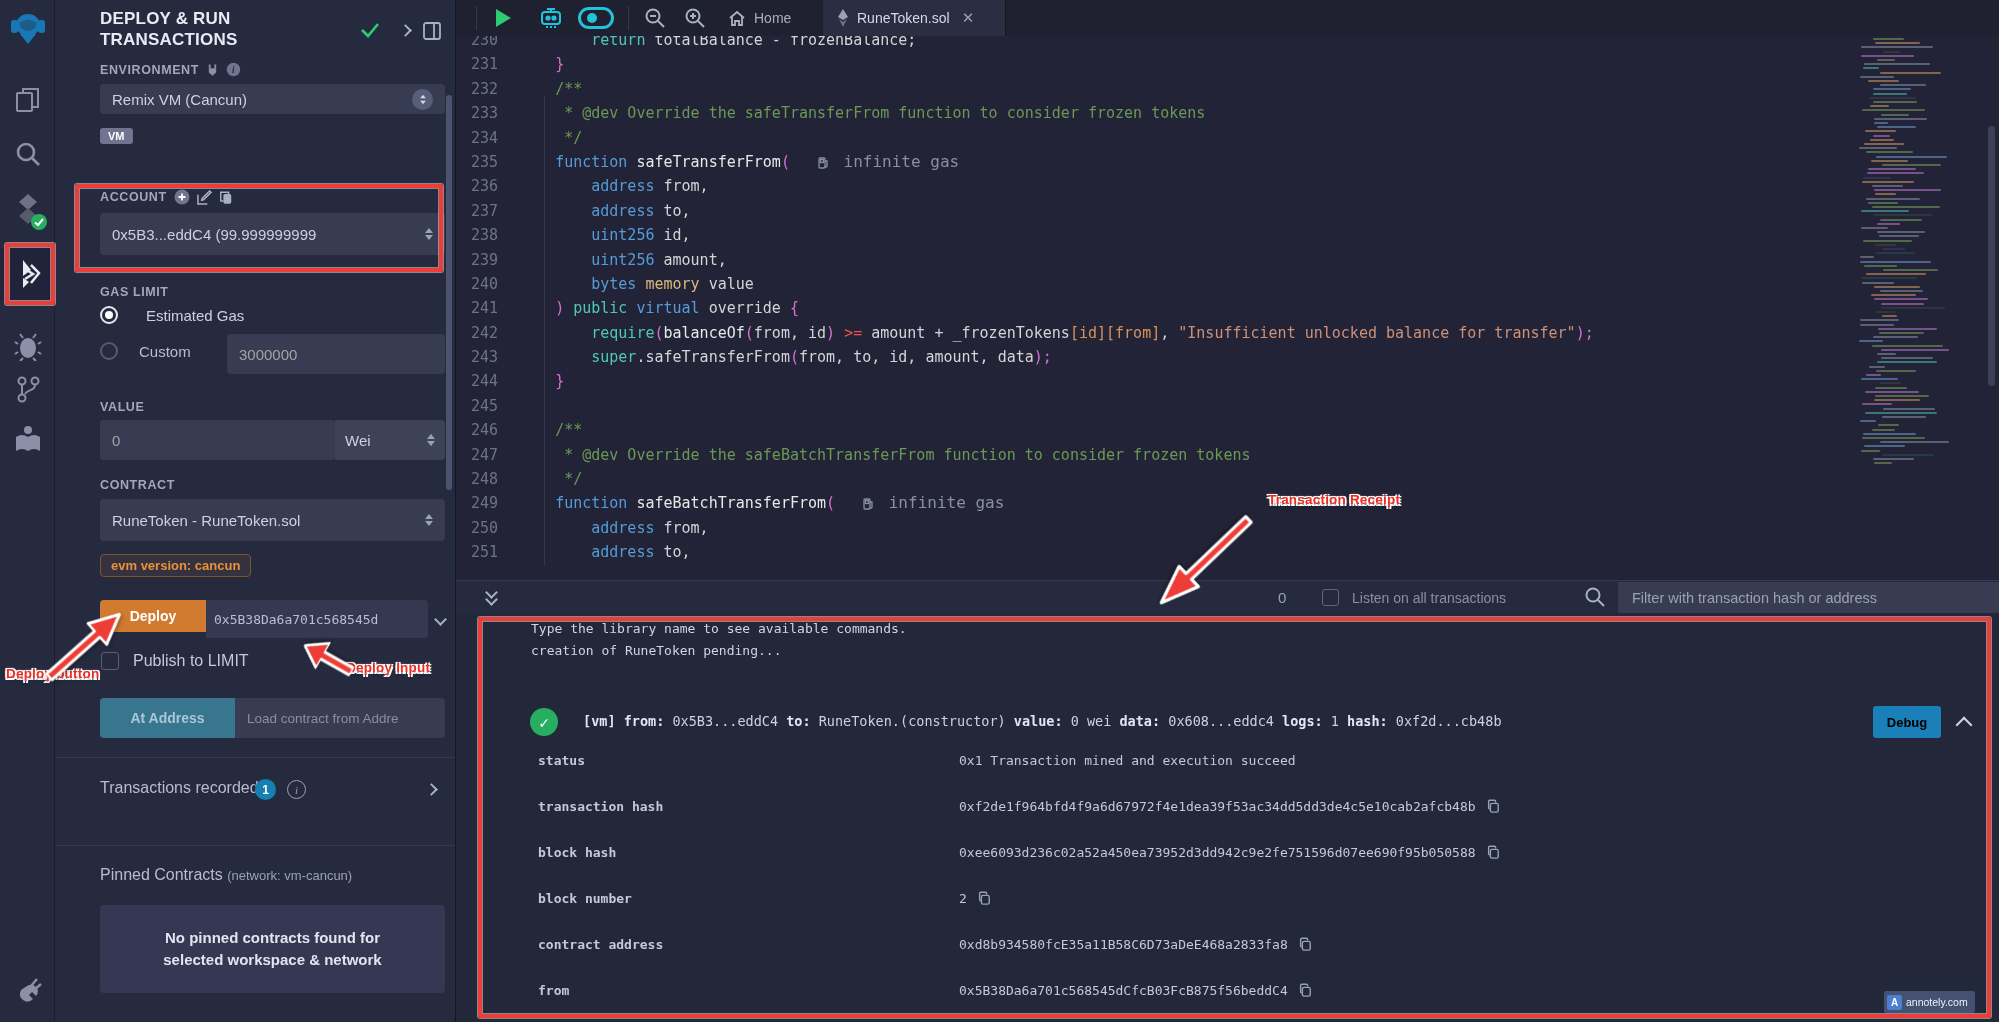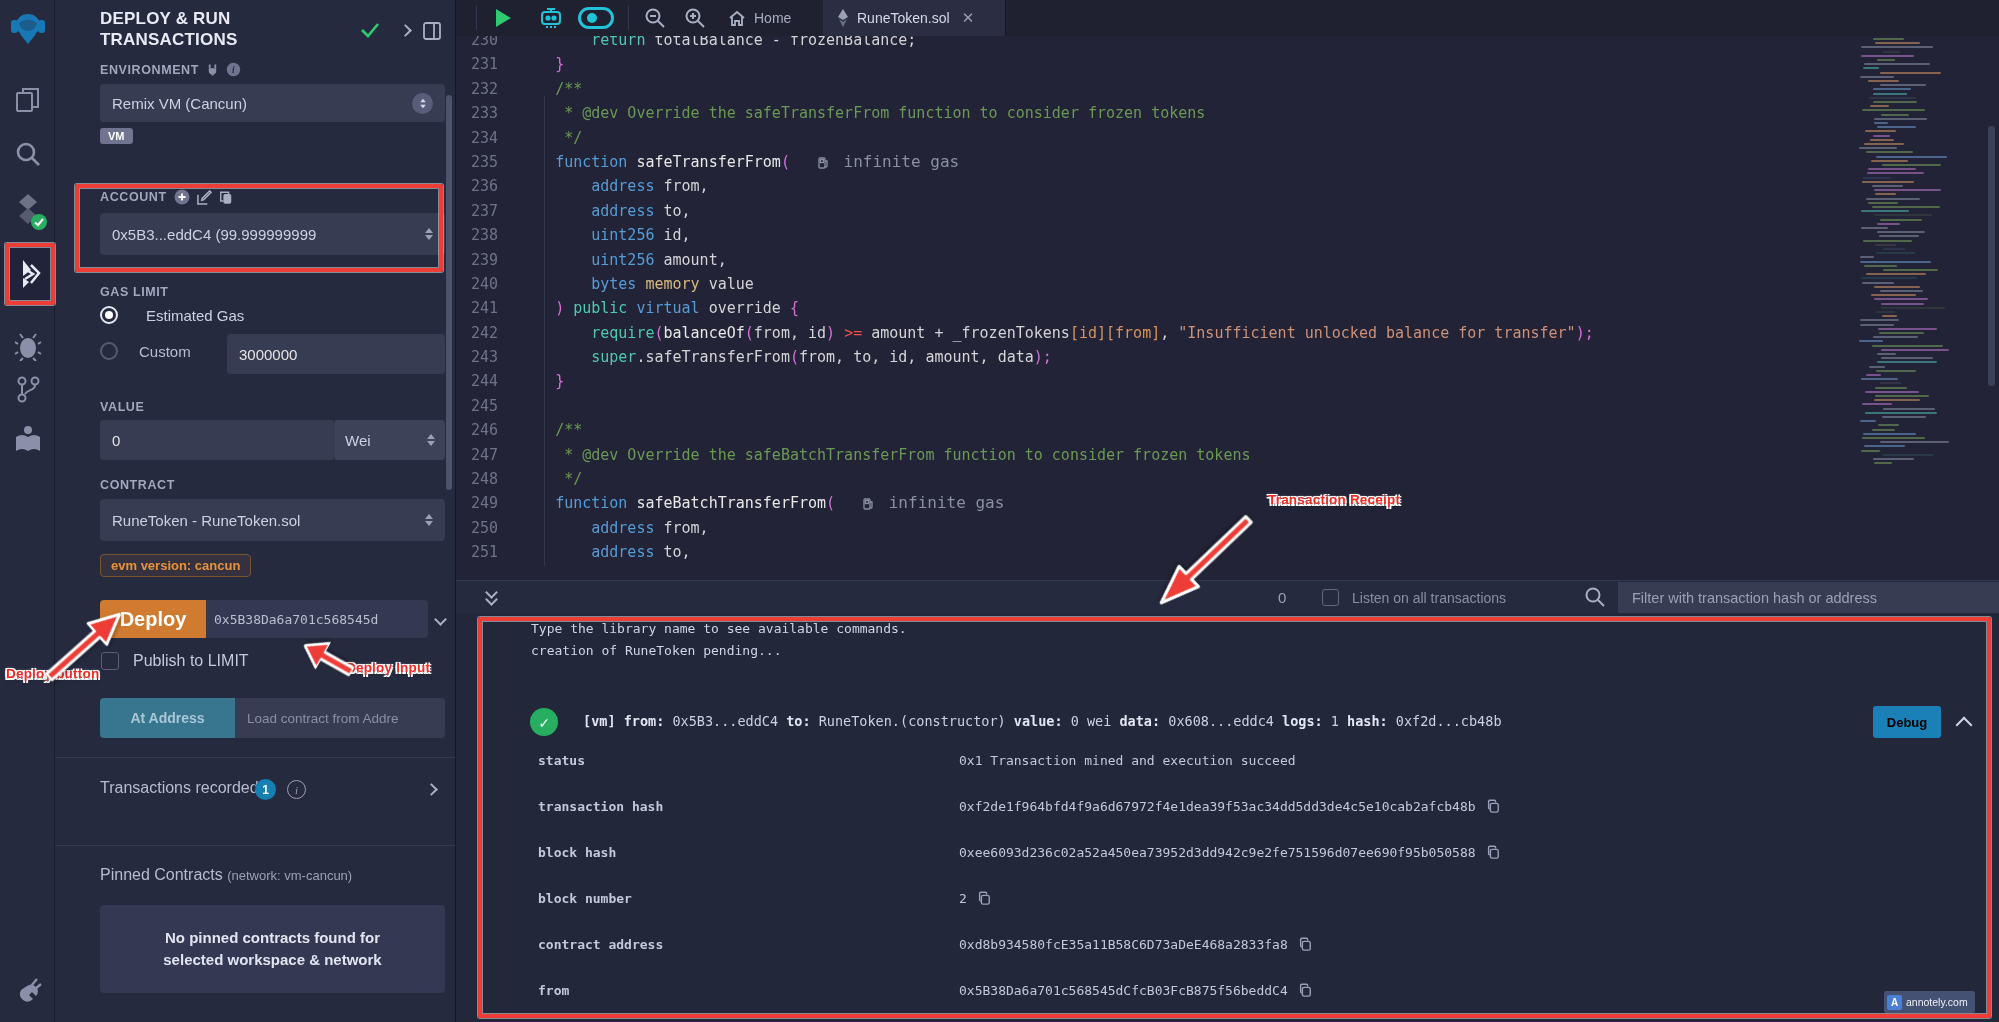--- a/index.html
+++ b/index.html
@@ -10,33 +10,33 @@
   
   .rail { position:absolute; left:0; top:0; width:55px; height:1022px; background:#262a3f; border-right:1px solid #1b1d2b; }
   .rail-icon { position:absolute; left:0; width:55px; display:flex; justify-content:center; align-items:center; }
   .rail-icon svg { display:block; }
 
   
   .panel { position:absolute; left:55px; top:0; width:400px; height:1022px; background:#262a3f; }
   .panel-title { position:absolute; left:45px; top:8px; width:240px; color:#e8eaf4; font-size:17px; font-weight:bold; line-height:21px; letter-spacing:.2px; }
   .hdr-ico { position:absolute; top:22px; }
   .sec-label { position:absolute; left:45px; color:#a2a7bd; font-size:12.5px; letter-spacing:.6px; font-weight:bold; display:flex; align-items:center; gap:7px; }
-  .select-box { position:absolute; left:45px; width:345px; height:38px; background:#383c52; border-radius:4px; display:flex; align-items:center; padding:0 12px; color:#ccd1e2; font-size:15px; }
+  .select-box { position:absolute; left:45px; width:345px; height:30px; background:#383c52; border-radius:4px; display:flex; align-items:center; padding:0 12px; color:#ccd1e2; font-size:15px; }
   .select-box .stepper { margin-left:auto; display:flex; flex-direction:column; gap:2px; }
   .tri-up { width:0; height:0; border-left:4px solid transparent; border-right:4px solid transparent; border-bottom:5px solid #9ba1b8; }
   .tri-dn { width:0; height:0; border-left:4px solid transparent; border-right:4px solid transparent; border-top:5px solid #9ba1b8; }
   .env-step { margin-left:auto; width:21px; height:21px; border-radius:50%; background:#585d7a; display:flex; flex-direction:column; align-items:center; justify-content:center; gap:1px; }
   .env-step .tri-up{ border-bottom-color:#d6d9e6; transform:scale(.7);} .env-step .tri-dn{ border-top-color:#d6d9e6; transform:scale(.7);}
   .vm-badge { position:absolute; left:45px; top:128px; background:#70748f; color:#fff; font-size:11px; font-weight:bold; padding:2px 8px; border-radius:3px; }
   .radio { width:18px; height:18px; border-radius:50%; border:2px solid #565b72; display:inline-flex; align-items:center; justify-content:center; }
   .radio.on { border-color:#e6e9f2; } .radio.on i { width:8px; height:8px; border-radius:50%; background:#fff; }
-  .field { background:#383c52; border:none; color:#e5e5e5; font-size:15px; border-radius:4px; padding:0 12px; font-family:"Liberation Sans",sans-serif; }
+  .field { background:#383c52; border:none; color:#a3a3a3; font-size:15px; border-radius:4px; padding:0 12px; font-family:"Liberation Sans",sans-serif; }
   .unit-box { position:absolute; background:#3e4259; border-radius:0 4px 4px 0; display:flex; align-items:center; color:#ccd1e2; font-size:15px; padding:0 10px; }
   .evm-badge { position:absolute; left:45px; top:554px; color:#e8923c; background:rgba(232,146,60,.08); border:1px solid #7a5530; font-size:13px; font-weight:bold; padding:3px 10px; border-radius:4px; }
-  .deploy-btn { position:absolute; left:45px; top:600px; width:106px; height:38px; background:#d07b30; color:#fff; font-size:20px; font-weight:bold; border:none; border-radius:4px 0 0 4px; }
+  .deploy-btn { position:absolute; left:45px; top:600px; width:106px; height:32px; background:#d07b30; color:#fff; font-size:14px; font-weight:bold; border:none; border-radius:4px 0 0 4px; }
   .deploy-input { position:absolute; left:151px; top:600px; width:222px; height:38px; background:#343850; color:#b9bed2; font-size:13px; font-family:"DejaVu Sans Mono",monospace; border:none; padding:0 8px; border-radius:0 4px 4px 0; }
   .chk { width:18px; height:18px; border:1.5px solid #5a5f78; border-radius:3px; background:transparent; }
   .ataddr-btn { position:absolute; left:45px; top:698px; width:135px; height:40px; background:#38758e; color:#a9c7d6; font-size:14px; font-weight:bold; border:none; border-radius:4px 0 0 4px; }
   .ataddr-input { position:absolute; left:180px; top:698px; width:210px; height:40px; border-radius:0 4px 4px 0; font-size:13.5px; }
   .ataddr-input::placeholder { color:#8a8fa3; }
   .divider { position:absolute; left:0; width:400px; height:1px; background:#343850; }
   .tr-label { position:absolute; left:45px; top:779px; color:#b8bcd0; font-size:16px; }
   .count-badge { position:absolute; left:200px; top:779px; width:21px; height:21px; border-radius:50%; background:#1680b3; color:#fff; font-size:12px; font-weight:bold; display:flex; align-items:center; justify-content:center; }
   .info-ico { position:absolute; width:19px; height:19px; border:1.4px solid #9aa0b5; border-radius:50%; color:#9aa0b5; font-size:11px; font-family:"Liberation Serif",serif; font-style:italic; display:flex; align-items:center; justify-content:center; }
   .chev-right { position:absolute; width:9px; height:9px; border-top:2px solid #aab0c4; border-right:2px solid #aab0c4; transform:rotate(45deg); }

